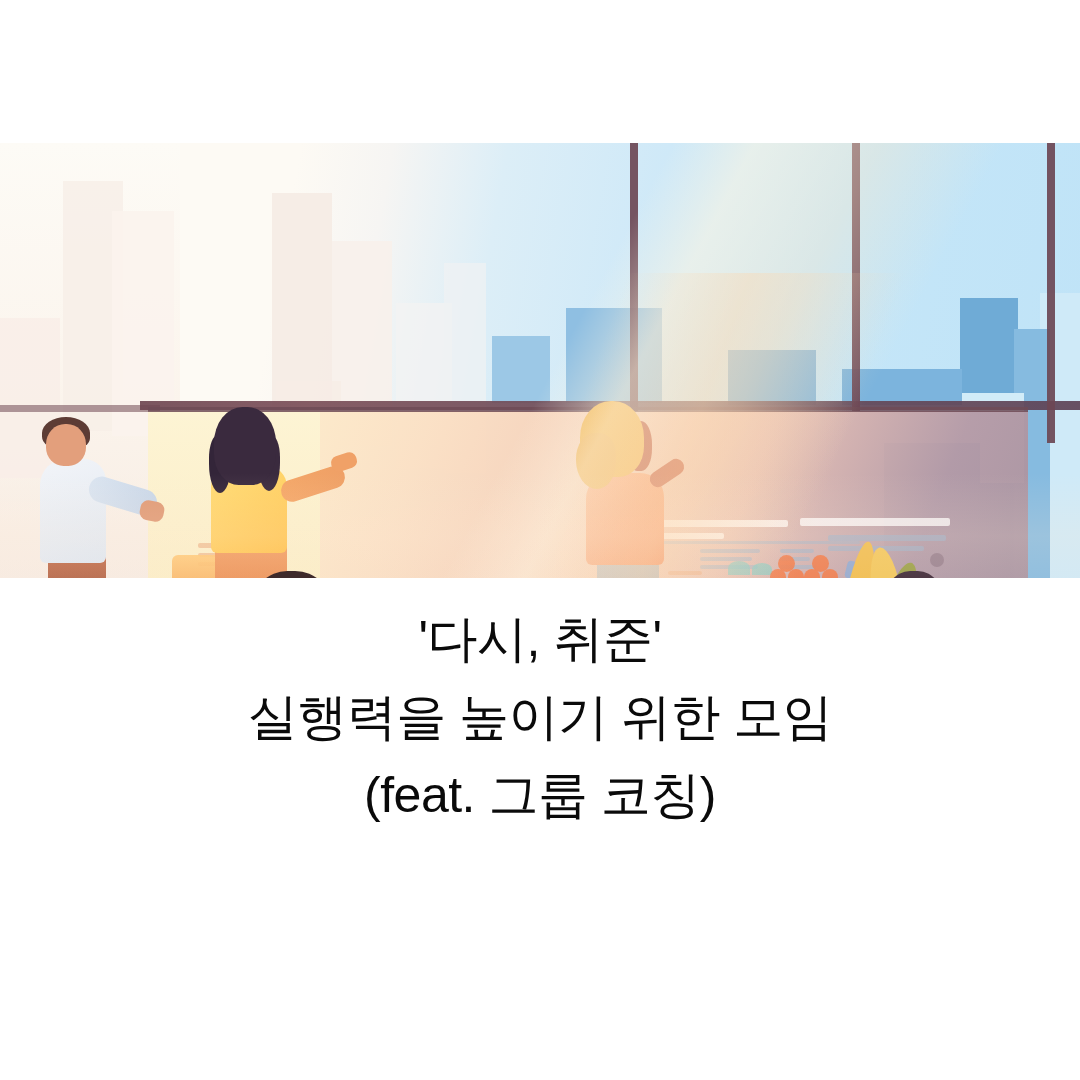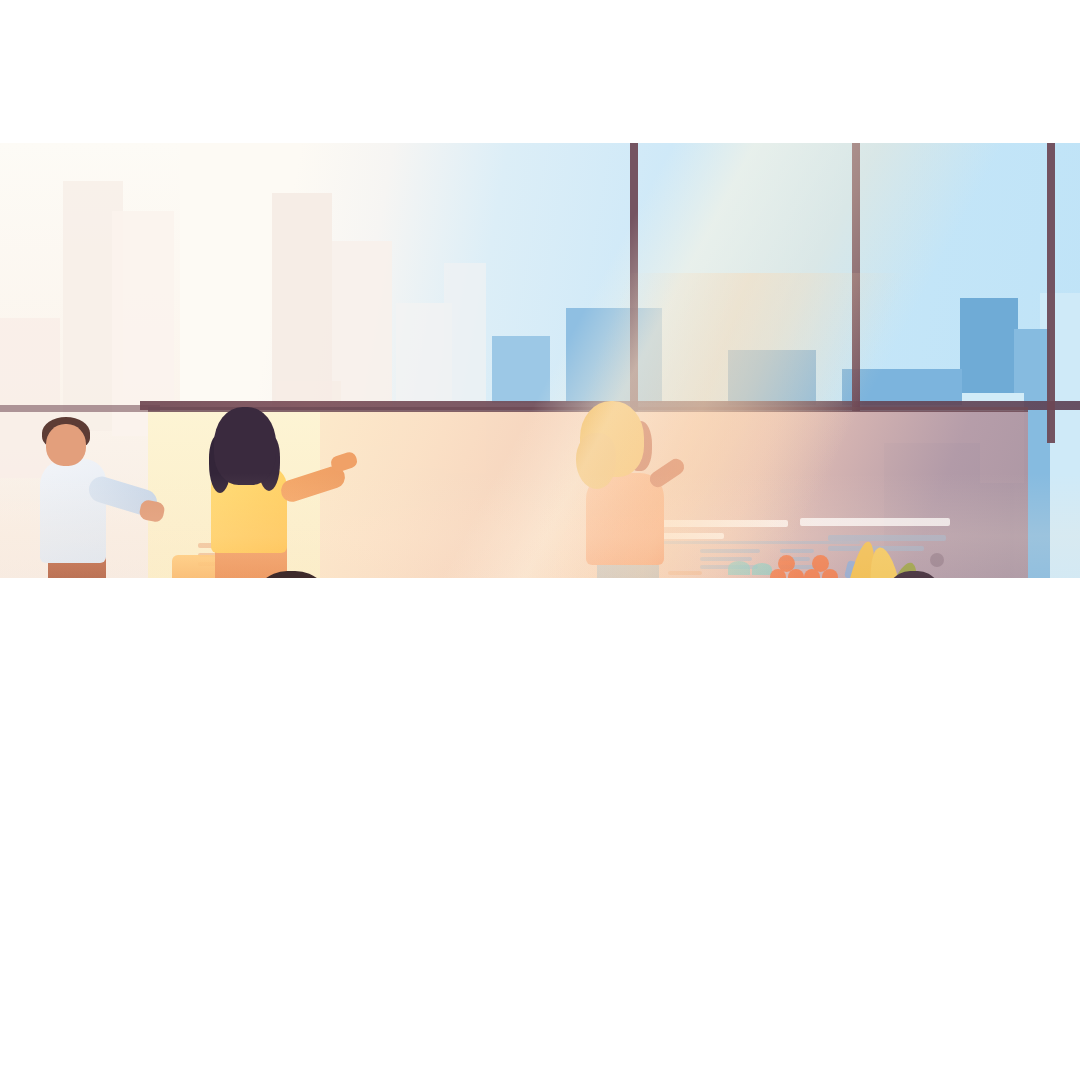--- a/index.html
+++ b/index.html
@@ -306,14 +306,19 @@
     <div class="p bw-hair"></div>
 
     <div class="layer beam"></div>
     <div class="layer beam2"></div>
     <div class="layer haze"></div>
 
     <div class="s s3-hair"></div>
 
   </div>
 
+  <div class="caption">
+    <div class="cap-line">'다시, 취준'</div>
+    <div class="cap-line">실행력을 높이기 위한 모임</div>
+    <div class="cap-line">(feat. 그룹 코칭)</div>
+  </div>
 
 </div>
 
 </body></html>

